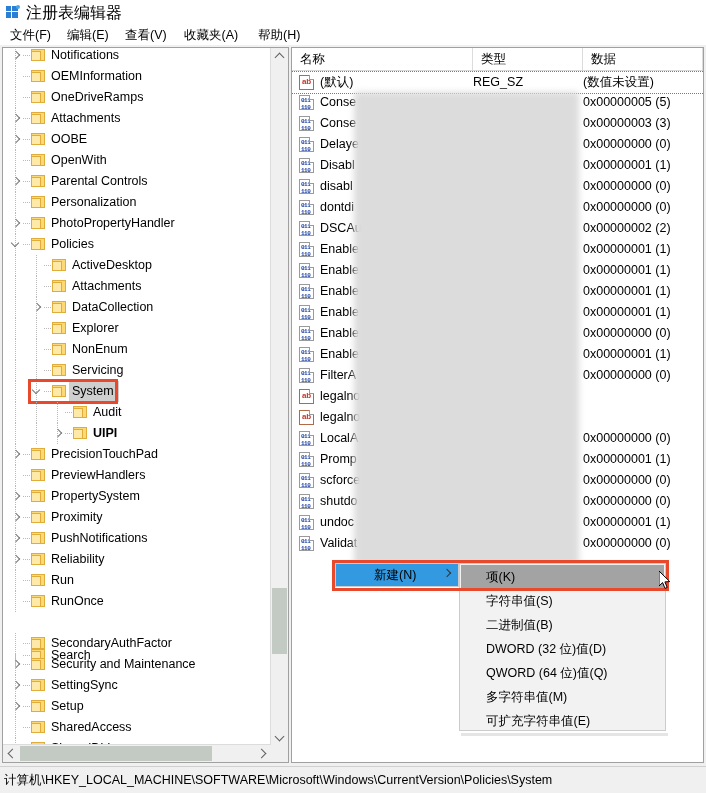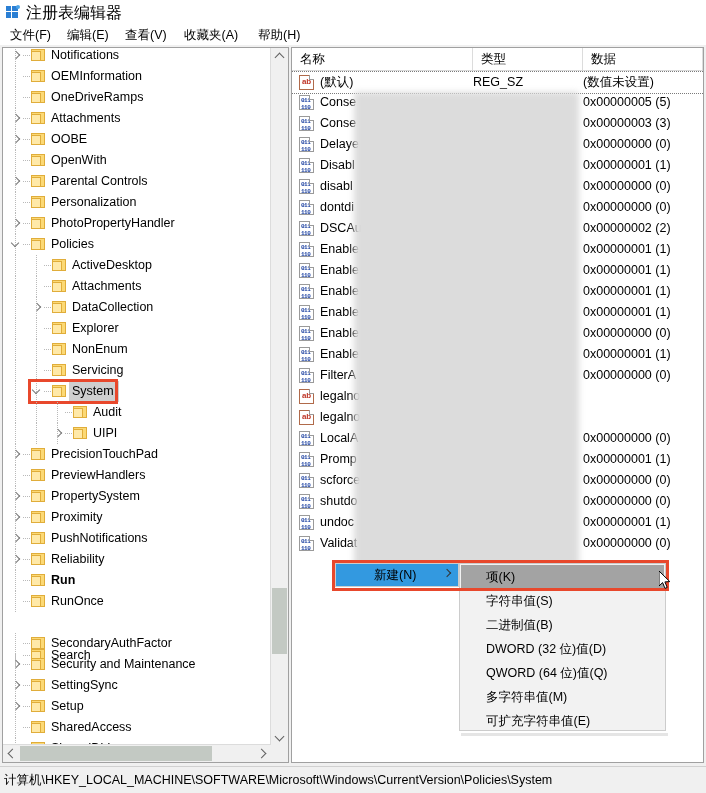--- a/index.html
+++ b/index.html
@@ -310,21 +310,21 @@
           <div class="vline" style="left: 12px; top: 0px; height: 21px;"></div>
           <div class="vline" style="left: 33px; top: 0px; height: 21px;"></div>
           <div class="vline" style="left: 54px; top: 0px; height: 21px;"></div>
           <div class="dotline" style="left: 62px;"></div>
           <div class="fold" style="left: 70px;">
             <div class="bk"></div>
             <div class="fr"></div>
           </div>
           <div class="lbl" style="left: 87px; padding-left: 3px; padding-right: 5px;">Audit</div>
         </div>
-        <div class="tnode" style="position: absolute; left: 0px; top: 375px; width: 244px;">
+        <div class="tnode" style="position: absolute; left: 0px; top: 375px; width: 244px; font-weight: bold;">
           <div class="vline" style="left: 12px; top: 0px; height: 21px;"></div>
           <div class="vline" style="left: 33px; top: 0px; height: 21px;"></div>
           <div class="vline" style="left: 54px; top: 0px; height: 21px;"></div>
           <div class="exp" style="left: 50px;">
             <i></i>
           </div>
           <div class="dotline" style="left: 62px;"></div>
           <div class="fold" style="left: 70px;">
             <div class="bk"></div>
             <div class="fr"></div>
@@ -393,21 +393,21 @@
           <div class="exp" style="left: 8px;">
             <i></i>
           </div>
           <div class="dotline" style="left: 20px;"></div>
           <div class="fold" style="left: 28px;">
             <div class="bk"></div>
             <div class="fr"></div>
           </div>
           <div class="lbl" style="left: 45px; padding-left: 3px; padding-right: 5px;">Reliability</div>
         </div>
-        <div class="tnode" style="position: absolute; left: 0px; top: 522px; width: 284px; font-weight: bold;">
+        <div class="tnode" style="position: absolute; left: 0px; top: 522px; width: 284px;">
           <div class="vline" style="left: 12px; top: 0px; height: 21px;"></div>
           <div class="dotline" style="left: 20px;"></div>
           <div class="fold" style="left: 28px;">
             <div class="bk"></div>
             <div class="fr"></div>
           </div>
           <div class="lbl" style="left: 45px; padding-left: 3px; padding-right: 5px;">Run</div>
         </div>
         <div class="tnode" style="position: absolute; left: 0px; top: 543px; width: 268px;">
           <div class="vline" style="left: 12px; top: 0px; height: 21px;"></div>

